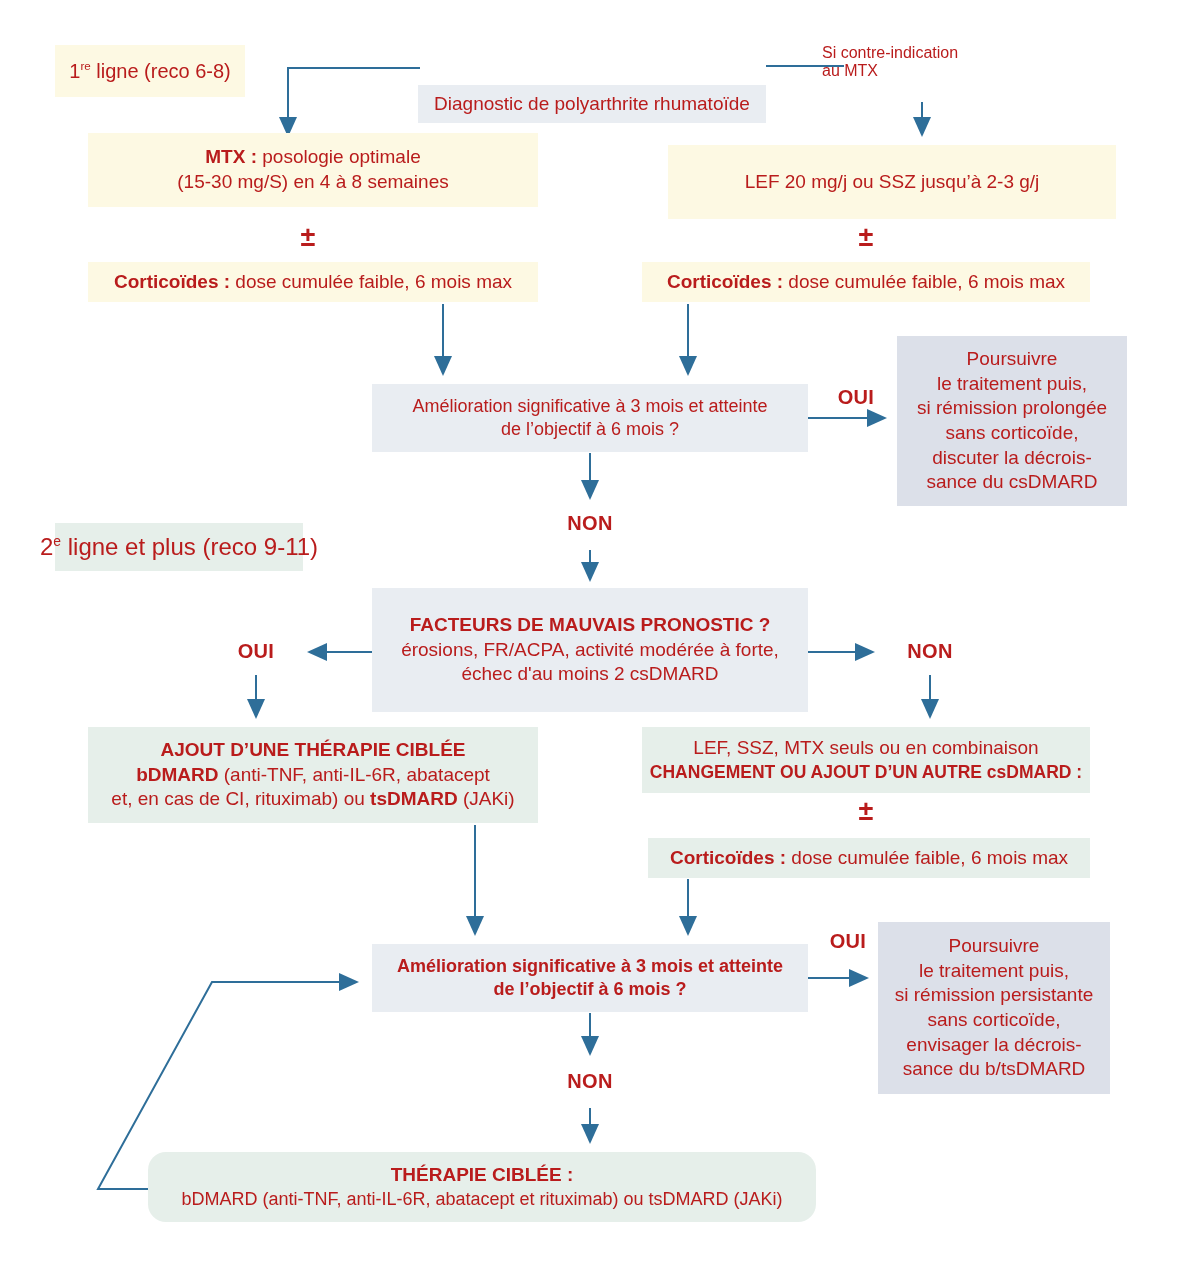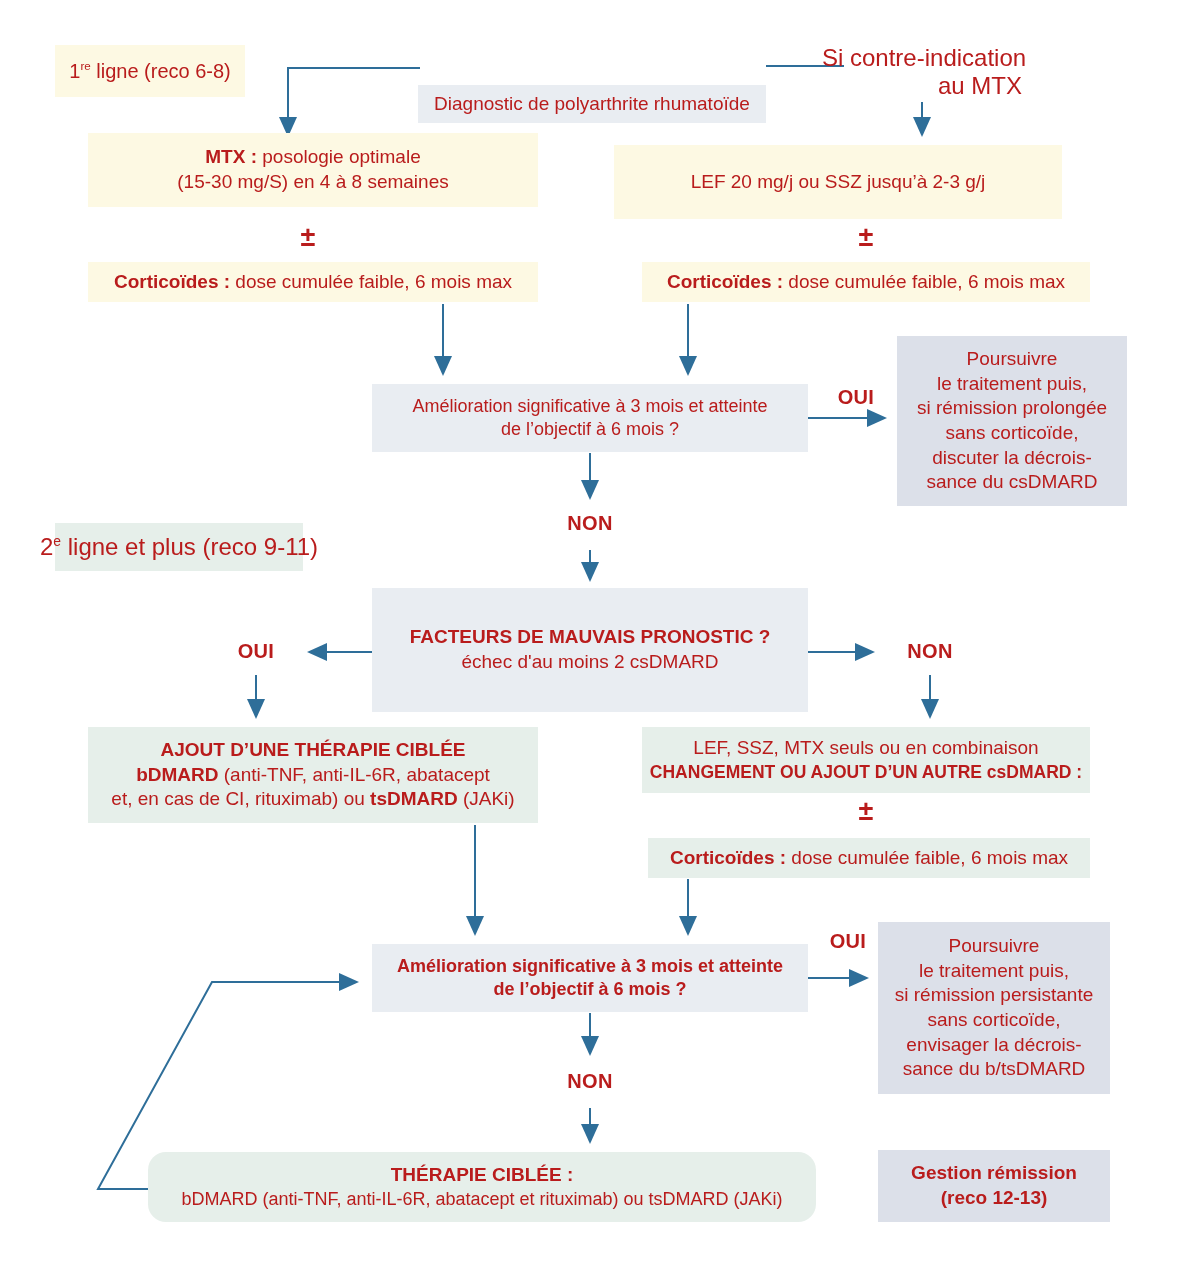--- a/index.html
+++ b/index.html
@@ -15,21 +15,21 @@
     font-size:19px;line-height:1.3;
   }
   .yellow{background:#FDF9E3;}
   .grayblue{background:#E9EDF2;}
   .mint{background:#E6EFEA;}
   .lavender{background:#DCE0E9;}
   .line{white-space:nowrap;}
   .b{font-weight:bold;}
   .sm{font-size:18px;}
   .xs{font-size:17.5px;}
-  .plain-label{position:absolute;text-align:right;font-size:24px;}
+  .plain-label{position:absolute;text-align:left;font-size:16px;}
   .pm{position:absolute;text-align:center;font-size:27px;font-weight:bold;}
   .yn{position:absolute;text-align:center;font-size:20px;font-weight:bold;letter-spacing:.3px;}
   sup{font-size:0.58em;vertical-align:super;line-height:0;}
 </style>
 </head>
 <body>
 
 <div class="canvas">
 
   <svg class="edges" viewBox="0 0 1181 1280">
@@ -81,21 +81,21 @@
     <span class="line"><span class="b">MTX :</span><span> posologie optimale</span></span>
     <span class="line">(15-30 mg/S) en 4 à 8 semaines</span>
   </div>
 
   <div class="pm" style="left:278px;top:222px;width:60px;">±</div>
 
   <div class="box yellow" style="left:88px;top:262px;width:450px;height:40px;">
     <span class="line"><span class="b">Corticoïdes :</span><span> dose cumulée faible, 6 mois max</span></span>
   </div>
 
-  <div class="box yellow" style="left:614px;top:145px;width:448px;height:74px;">
+  <div class="box yellow" style="left:668px;top:145px;width:448px;height:74px;">
     <span class="line">LEF 20 mg/j ou SSZ jusqu’à 2-3 g/j</span>
   </div>
 
   <div class="pm" style="left:836px;top:222px;width:60px;">±</div>
 
   <div class="box yellow" style="left:642px;top:262px;width:448px;height:40px;">
     <span class="line"><span class="b">Corticoïdes :</span><span> dose cumulée faible, 6 mois max</span></span>
   </div>
 
   <div class="box grayblue sm" style="left:372px;top:384px;width:436px;height:68px;">
@@ -110,20 +110,21 @@
     <span class="line">Poursuivre</span>
     <span class="line">le traitement puis,</span>
     <span class="line">si rémission prolongée</span>
     <span class="line">sans corticoïde,</span>
     <span class="line">discuter la décrois-</span>
     <span class="line">sance du csDMARD</span>
   </div>
 
   <div class="box grayblue" style="left:372px;top:588px;width:436px;height:124px;">
     <span class="line b">FACTEURS DE MAUVAIS PRONOSTIC ?</span>
+    <span class="line">érosions, FR/ACPA, activité modérée à forte,</span>
     <span class="line">échec d'au moins 2 csDMARD</span>
   </div>
 
   <div class="yn" style="left:228px;top:640px;width:56px;">OUI</div>
   <div class="yn" style="left:902px;top:640px;width:56px;">NON</div>
 
   <div class="box mint" style="left:88px;top:727px;width:450px;height:96px;">
     <span class="line b">AJOUT D’UNE THÉRAPIE CIBLÉE</span>
     <span class="line"><span class="b">bDMARD</span><span> (anti-TNF, anti-IL-6R, abatacept</span></span>
     <span class="line"><span>et, en cas de CI, rituximab) ou </span><span class="b">tsDMARD</span><span> (JAKi)</span></span>
@@ -155,18 +156,14 @@
     <span class="line">sans corticoïde,</span>
     <span class="line">envisager la décrois-</span>
     <span class="line">sance du b/tsDMARD</span>
   </div>
 
   <div class="box mint" style="left:148px;top:1152px;width:668px;height:70px;border-radius:18px;">
     <span class="line b">THÉRAPIE CIBLÉE :</span>
     <span class="line sm">bDMARD (anti-TNF, anti-IL-6R, abatacept et rituximab) ou tsDMARD (JAKi)</span>
   </div>
 
-  <div class="box lavender b" style="left:878px;top:1150px;width:232px;height:72px;">
-    <span class="line">Gestion rémission</span>
-    <span class="line">(reco 12-13)</span>
-  </div>
 
 </div>
 
 </body></html>

